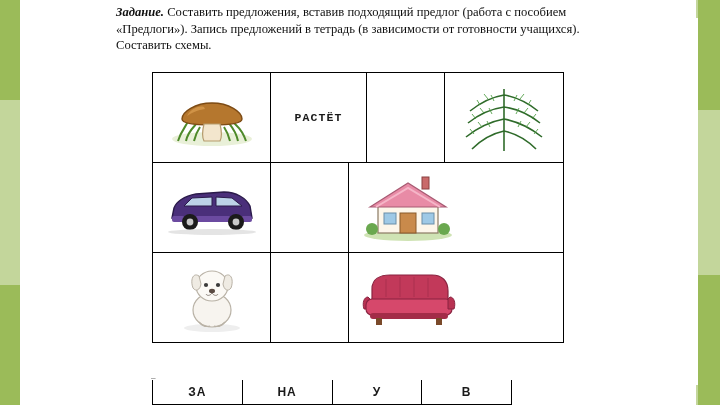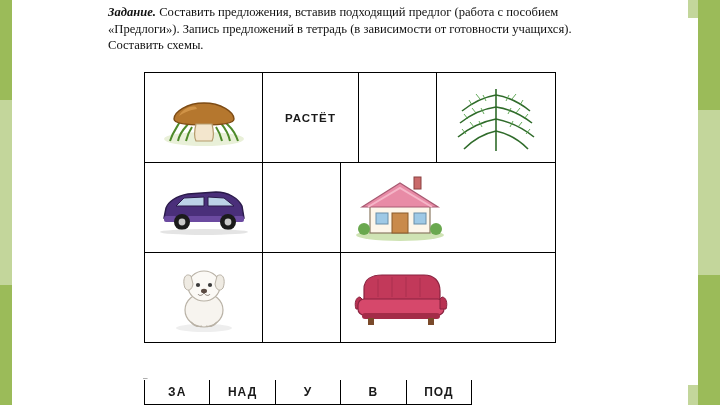--- a/index.html
+++ b/index.html
@@ -25,21 +25,21 @@
   .deco.bl2 { left: 22px; bottom: 0; width: 70px; height: 20px; background:#c3d69b; }
   .deco.tr { right: 0; top: 0; width: 22px; height: 110px; }
   .deco.tr2 { right: 22px; top: 0; width: 60px; height: 18px; background:#c3d69b; }
   .deco.br { right: 0; bottom: 0; width: 22px; height: 130px; }
   .deco.br2 { right: 22px; bottom: 0; width: 64px; height: 20px; background:#c3d69b; }
   .deco.mid-l { left: 0; top: 100px; width: 22px; height: 185px; background:#c3d69b; }
   .deco.mid-r { right: 0; top: 110px; width: 22px; height: 165px; background:#c3d69b; }
 
   .sheet {
     position: absolute;
-    left: 12px; top: 0;
+    left: 20px; top: 0;
     width: 676px; height: 405px;
     background: #fff;
   }
 
   .task-text {
     position: absolute;
     left: 96px;
     top: 4px;
     width: 470px;
     font-size: 12.6px;
@@ -73,33 +73,33 @@
     align-items: center;
     justify-content: center;
     position: relative;
   }
   .cell:last-child { border-right: none; }
   .c-pic { width: 118px; }
   .c-verb { width: 96px; }
   .c-blank { width: 78px; }
   .c-obj { width: 118px; }
   .verb {
-    font-family: Liberation Sans, sans-serif;
+    font-family: Liberation Mono, monospace;
     font-size: 11.5px;
     font-weight: bold;
     letter-spacing: 1.1px;
     color: #1a1a1a;
   }
 
   
   .prep-strip {
     position: absolute;
     left: 132px;
     top: 380px;
-    width: 328px;
+    width: 360px;
     display: flex;
     border: 1px solid #000;
     border-top: none;
     box-sizing: border-box;
     height: 25px;
   }
   .prep {
     flex: 1;
     border-right: 1px solid #000;
     box-sizing: border-box;
@@ -262,19 +262,18 @@
         </span>
       </div>
     </div>
 
   </div>
 
   <div class="tick">–</div>
 
   <div class="prep-strip">
     <div class="prep">ЗА</div>
-    <div class="prep">НАД</div>
+    <div class="prep">НА</div>
     <div class="prep">У</div>
     <div class="prep">В</div>
-    <div class="prep">ПОД</div>
   </div>
 
 </div>
 
 </body></html>

